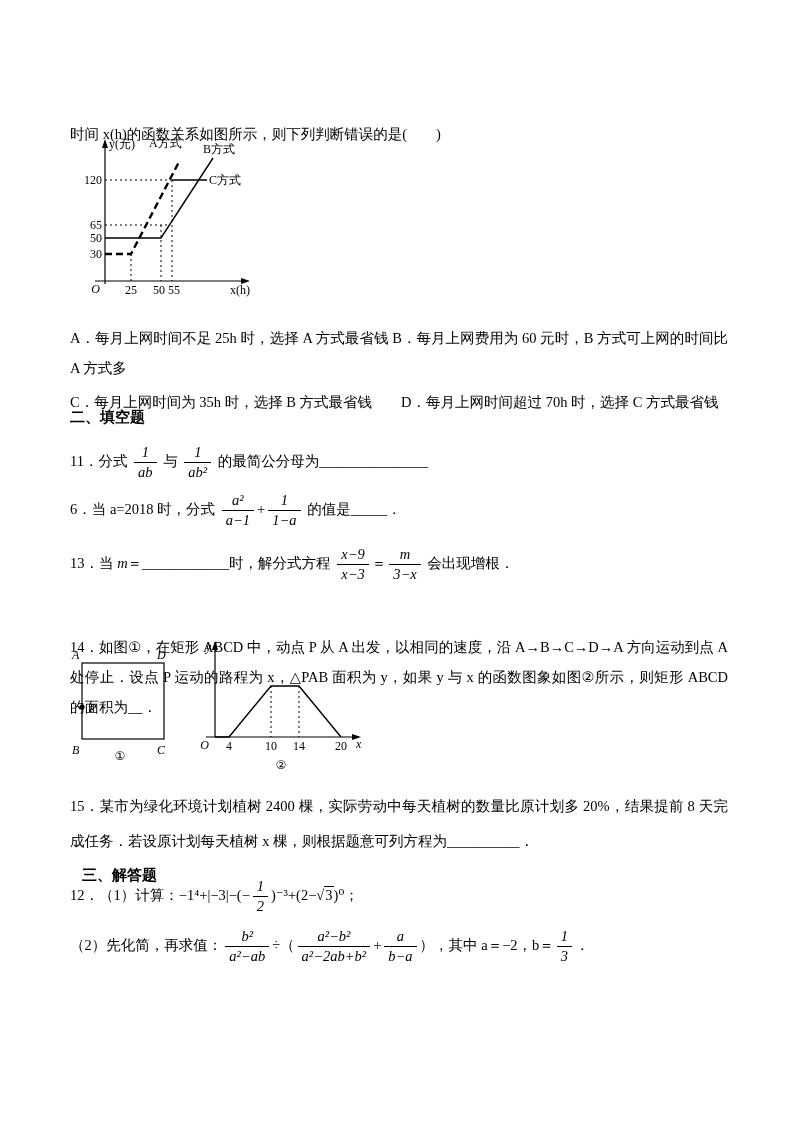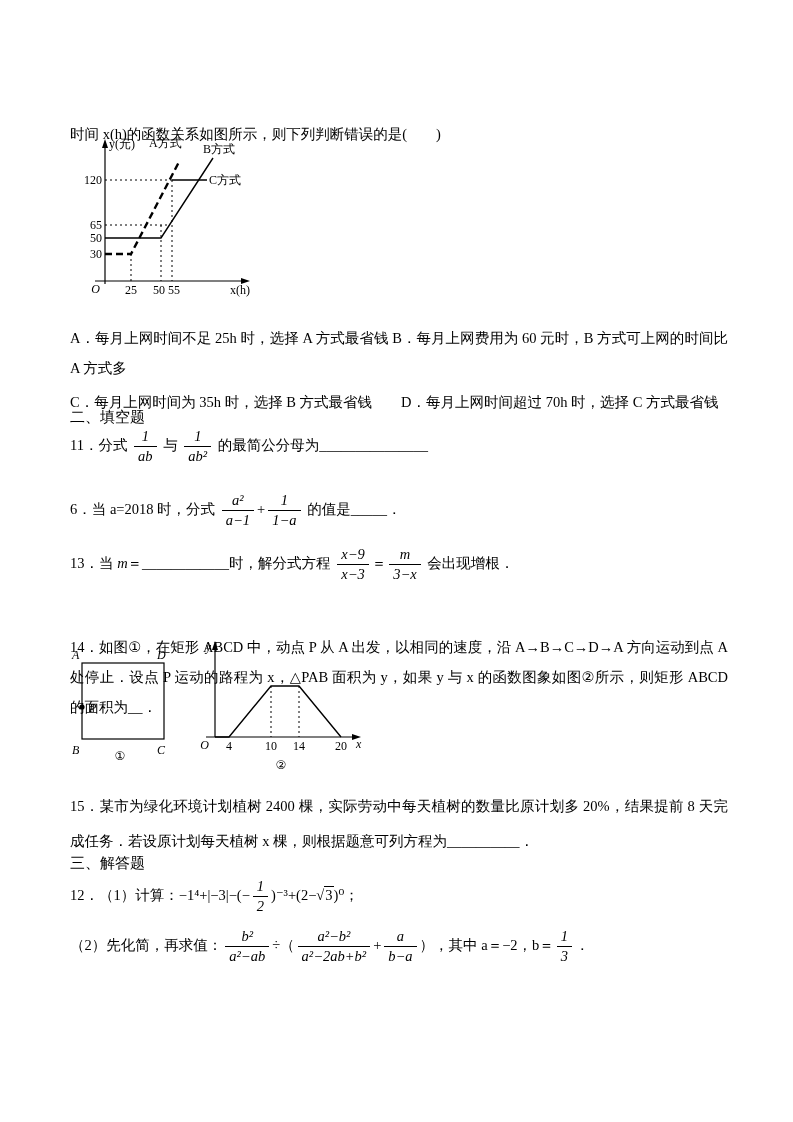--- a/index.html
+++ b/index.html
@@ -3,21 +3,21 @@
 <meta charset="utf-8">
 <style>
   html,body{margin:0;padding:0;}
   body{
     width:793px;height:1122px;background:#ffffff;color:#000;position:relative;
     font-family:"Liberation Serif","DejaVu Serif","DejaVu Sans",serif;
     font-size:14.5px;overflow:hidden;
   }
   .t{position:absolute;left:70px;width:658px;line-height:30px;text-align:justify;}
   .mline{position:absolute;left:70px;width:700px;white-space:nowrap;}
-  .hd{position:absolute;left:70px;font-weight:normal;font-size:15px;}
+  .hd{position:absolute;left:70px;font-weight:bold;font-size:15px;}
   .frac{display:inline-block;vertical-align:middle;text-align:center;margin:0 3px;font-style:italic;line-height:1.15;}
   .frac .fn{display:block;padding:0 4px 1px 4px;border-bottom:1px solid #000;}
   .frac .fd{display:block;padding:1px 4px 0 4px;text-align:center;}
   .it{font-style:italic;}
   .rad{border-top:1px solid #000;padding:0 1px;}
   svg{position:absolute;overflow:visible;}
   svg text{font-size:12px;font-family:"Liberation Serif","DejaVu Serif","DejaVu Sans",serif;fill:#000;}
   .ax{stroke:#000;stroke-width:1.2;fill:none;}
   .la{stroke:#000;stroke-width:2.4;fill:none;stroke-dasharray:7 4;}
   .lb{stroke:#000;stroke-width:1.4;fill:none;}
@@ -58,21 +58,21 @@
   <text x="91" y="158" text-anchor="middle">55</text>
   <text x="17" y="157" text-anchor="end" class="it">O</text>
   <text x="147" y="158">x(h)</text>
 </svg>
 
 <p class="t" style="top:308px">A．每月上网时间不足 25h 时，选择 A 方式最省钱 B．每月上网费用为 60 元时，B 方式可上网的时间比 A 方式多</p>
 <p class="t" style="top:372px">C．每月上网时间为 35h 时，选择 B 方式最省钱　　D．每月上网时间超过 70h 时，选择 C 方式最省钱</p>
 
 <h2 class="hd" style="top:408px;margin:0">二、填空题</h2>
 
-<div class="mline" style="top:428px">
+<div class="mline" style="top:444px">
   <span>11．分式</span>
   <span class="frac"><span class="fn">1</span><span class="fd">ab</span></span>
   <span>与</span>
   <span class="frac"><span class="fn">1</span><span class="fd">ab²</span></span>
   <span>的最简公分母为</span><span>_______________</span>
 </div>
 
 <div class="mline" style="top:492px">
   <span>6．当 a=2018 时，分式</span>
   <span class="frac"><span class="fn">a²</span><span class="fd">a−1</span></span><span>+</span><span class="frac"><span class="fn">1</span><span class="fd">1−a</span></span>
@@ -112,21 +112,21 @@
   <text x="13" y="111" text-anchor="end" class="it">O</text>
   <text x="33" y="112" text-anchor="middle">4</text>
   <text x="75" y="112" text-anchor="middle">10</text>
   <text x="103" y="112" text-anchor="middle">14</text>
   <text x="145" y="112" text-anchor="middle">20</text>
   <text x="85" y="131" text-anchor="middle">②</text>
 </svg>
 
 <p class="t" style="top:774px;line-height:35px">15．某市为绿化环境计划植树 2400 棵，实际劳动中每天植树的数量比原计划多 20%，结果提前 8 天完成任务．若设原计划每天植树 x 棵，则根据题意可列方程为__________．</p>
 
-<h2 class="hd" style="top:854px;margin:0">三、解答题</h2>
+<h2 class="hd" style="top:854px;margin:12px">三、解答题</h2>
 
 <div class="mline" style="top:878px">
   <span>12．（1）计算：−1⁴+|−3|−(−</span><span class="frac"><span class="fn">1</span><span class="fd">2</span></span><span>)⁻³+(2−</span><span>√</span><span class="rad">3</span><span>)⁰；</span>
 </div>
 
 <div class="mline" style="top:928px">
   <span>（2）先化简，再求值：</span><span class="frac"><span class="fn">b²</span><span class="fd">a²−ab</span></span><span>÷（</span><span class="frac"><span class="fn">a²−b²</span><span class="fd">a²−2ab+b²</span></span><span>+</span><span class="frac"><span class="fn">a</span><span class="fd">b−a</span></span><span>），其中 a＝−2，b＝</span><span class="frac"><span class="fn">1</span><span class="fd">3</span></span><span>．</span>
 </div>
 
 </body></html>

